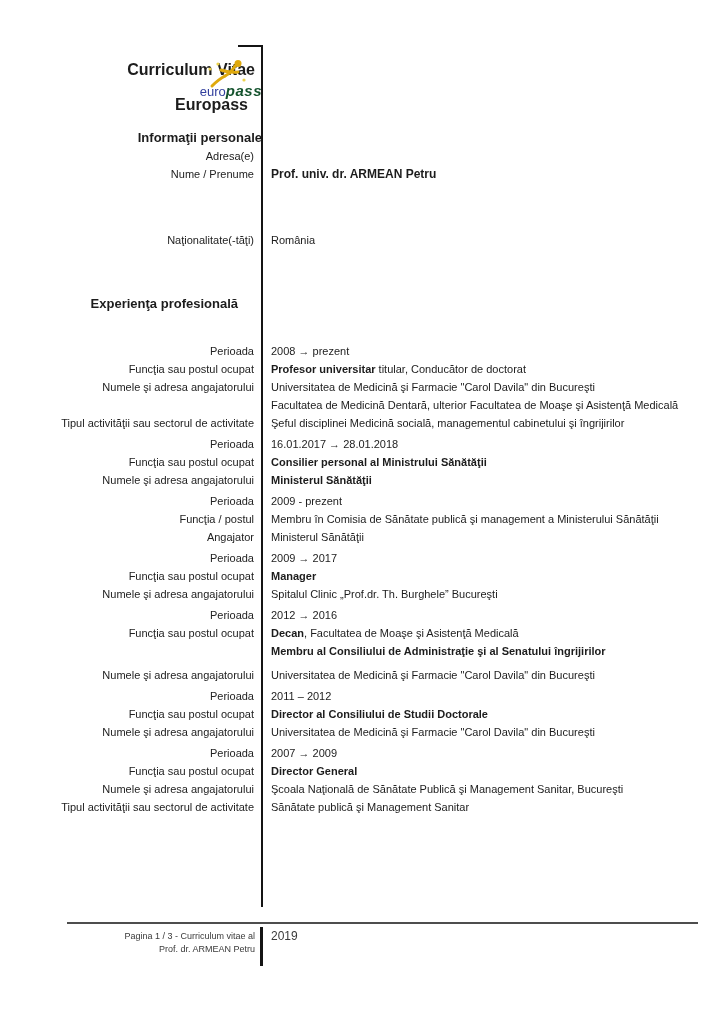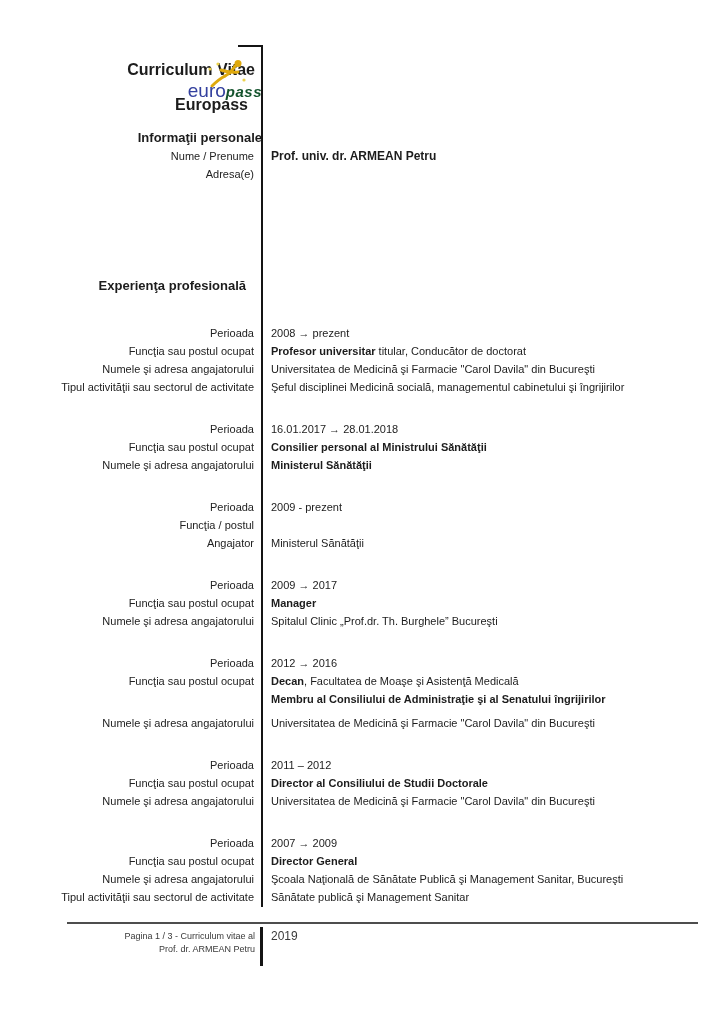--- a/index.html
+++ b/index.html
@@ -14,38 +14,38 @@
   .page { position:relative; width:724px; height:1024px; background:#fff; }
 
   
   .vrule { position:absolute; left:261px; top:45px; width:2px; height:862px; background:#141414; }
   .vrule-cap { position:absolute; left:238px; top:45px; width:25px; height:2px; background:#141414; }
 
   
   .header { padding-top:60px; width:262px; padding-right:7px; text-align:right; }
   .title { font-size:16px; font-weight:bold; line-height:20px; }
   .logo-line { position:relative; line-height:15px; margin-top:3px; margin-right:-7px; white-space:nowrap; }
-  .logo-euro { font-size:19px; color:#33409e; position:relative; z-index:1; }
+  .logo-euro { font-size:13px; color:#33409e; position:relative; z-index:1; }
   .logo-pass { font-size:15px; font-weight:bold; font-style:italic; color:#14532d; letter-spacing:.5px; position:relative; z-index:1; }
   .figure { position:absolute; right:14px; top:-24px; z-index:0; }
   .subtitle { font-size:16px; font-weight:bold; line-height:16px; margin-top:-2px; padding-right:7px; }
 
   
   .section-heading { width:262px; text-align:right; font-weight:bold; font-size:13px; line-height:18px; }
   .sh-personal { margin-top:16px; margin-bottom:0; }
-  .sh-exp { margin-top:46px; margin-bottom:29px; padding-right:16px; }
+  .sh-exp { margin-top:46px; margin-bottom:29px; padding-right:24px; }
 
   
   .row { display:flex; }
   .row-gap { margin-top:6px; }
   .cell-label { flex:0 0 262px; width:262px; text-align:right; padding-right:8px; font-size:11px; line-height:18px; color:#222; }
   .cell-value { flex:1; padding-left:9px; font-size:11px; line-height:18px; }
   .cell-value .b { font-weight:bold; }
   .cell-value .lg { font-size:12px; }
-  .entry { margin-top:24px; }
+  .entry { margin-top:3px; }
   .spacer { width:100%; }
 
   
   .footer-rule { position:absolute; left:67px; top:922px; width:631px; height:2px; background:#4d4d4d; }
   .footer { position:absolute; left:0; top:929px; width:580px; height:50px;padding-left:20px; }
   .f-left { position:absolute; left:0; top:1px; width:255px; text-align:right; font-size:9px; line-height:13px; color:#3a3a3a; }
   .f-bar { position:absolute; left:260px; top:-2px; width:3px; height:39px; background:#141414; }
   .f-year { position:absolute; left:271px; top:1px; font-size:12px; line-height:13px; color:#3a3a3a; }
 </style>
 </head>
@@ -72,46 +72,54 @@
           <circle cx="40" cy="21" r="1.6" fill="#ecd24e"></circle>
         </svg>
       </span><span class="logo-euro">euro</span><span class="logo-pass">pass</span>
     </div>
     <div class="subtitle">Europass</div>
   </div>
 
   <div class="section-heading sh-personal">Informaţii personale</div>
   <div>
       <div class="row">
+        <div class="cell-label">Adresa(e)</div>
+        <div class="cell-value"></div>
+      </div>
+      <div class="row">
         <div class="cell-label">Nume / Prenume</div>
         <div class="cell-value"><span class="b lg">Prof. univ. dr. ARMEAN Petru</span></div>
       </div>
+      <div class="spacer" style="height: 48px;"></div>
       <div class="row">
-        <div class="cell-label">Adresa(e)</div>
-        <div class="cell-value"></div>
-      </div>
-      <div class="spacer" style="height: 48px;"></div>
+        <div class="cell-label">Naţionalitate(-tăţi)</div>
+        <div class="cell-value"><span>România</span></div>
+      </div>
     </div>
 
   <div class="section-heading sh-exp">Experienţa profesională</div>
   <div>
       <div class="entry">
         <div class="row">
           <div class="cell-label">Perioada</div>
           <div class="cell-value"><span>2008 → prezent</span></div>
         </div>
         <div class="row">
           <div class="cell-label">Funcţia sau postul ocupat</div>
           <div class="cell-value"><span class="b">Profesor universitar</span><span> titular, Conducător de doctorat</span></div>
         </div>
         <div class="row">
           <div class="cell-label">Numele şi adresa angajatorului</div>
           <div class="cell-value"><span>Universitatea de Medicină şi Farmacie "Carol Davila" din Bucureşti</span></div>
         </div>
         <div class="row">
+          <div class="cell-label"></div>
+          <div class="cell-value"><span>Facultatea de Medicină Dentară, ulterior Facultatea de Moaşe şi Asistenţă Medicală</span></div>
+        </div>
+        <div class="row">
           <div class="cell-label">Tipul activităţii sau sectorul de activitate</div>
           <div class="cell-value"><span>Şeful disciplinei Medicină socială, managementul cabinetului şi îngrijirilor</span></div>
         </div>
       </div>
       <div class="entry">
         <div class="row">
           <div class="cell-label">Perioada</div>
           <div class="cell-value"><span>16.01.2017 → 28.01.2018</span></div>
         </div>
         <div class="row">
@@ -123,20 +131,21 @@
           <div class="cell-value"><span class="b">Ministerul Sănătăţii</span></div>
         </div>
       </div>
       <div class="entry">
         <div class="row">
           <div class="cell-label">Perioada</div>
           <div class="cell-value"><span>2009 - prezent</span></div>
         </div>
         <div class="row">
           <div class="cell-label">Funcţia / postul</div>
+          <div class="cell-value"><span>Membru în Comisia de Sănătate publică şi management a Ministerului Sănătăţii</span></div>
         </div>
         <div class="row">
           <div class="cell-label">Angajator</div>
           <div class="cell-value"><span>Ministerul Sănătăţii</span></div>
         </div>
       </div>
       <div class="entry">
         <div class="row">
           <div class="cell-label">Perioada</div>
           <div class="cell-value"><span>2009 → 2017</span></div>

